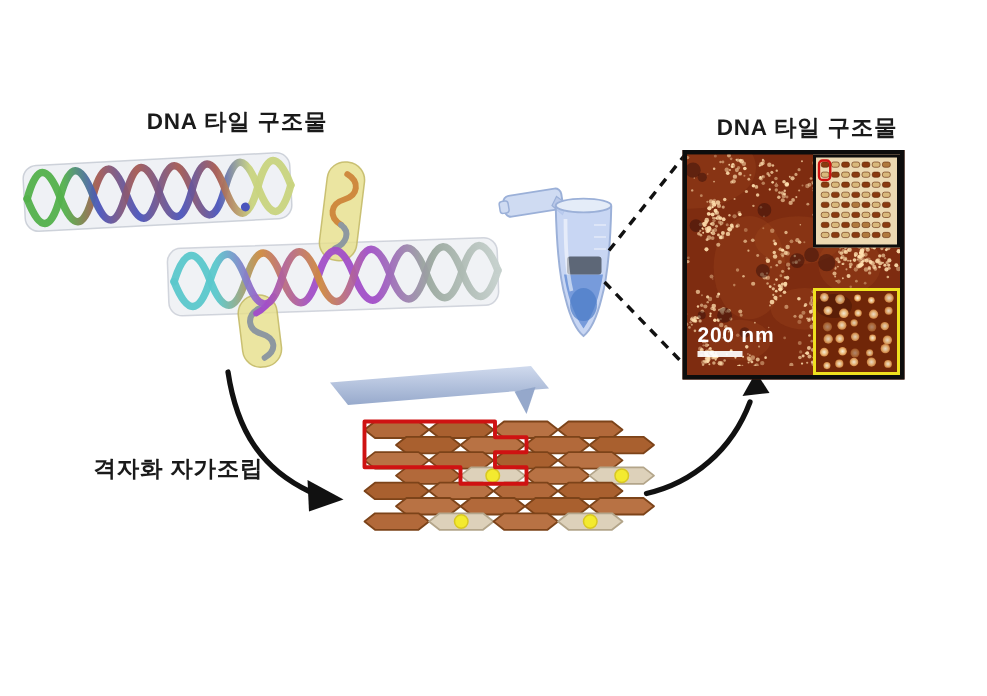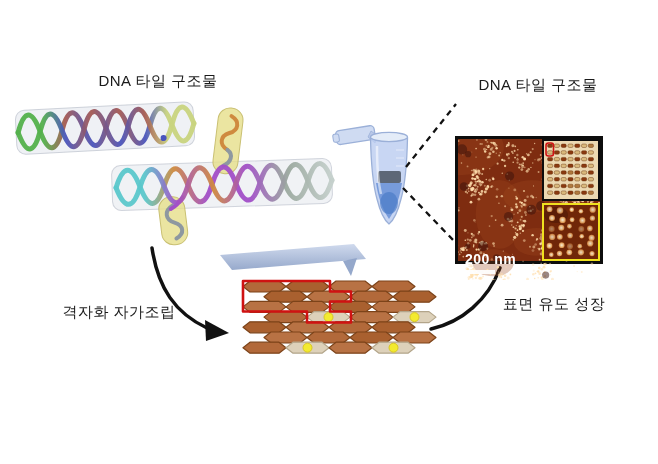--- a/index.html
+++ b/index.html
@@ -3,28 +3,28 @@
 <meta charset="utf-8">
 <style>
   html,body{margin:0;padding:0;background:#ffffff;}
   .stage{
     position:relative;width:658px;height:464px;overflow:hidden;
     background:#ffffff;
     font-family:"Liberation Sans","DejaVu Sans",sans-serif;
   }
   .art{position:absolute;left:0;top:0;width:658px;height:464px;}
   .klabel{
-    position:absolute;color:#1a1a1a;font-size:15px;font-weight:400;
+    position:absolute;color:#1a1a1a;font-size:15px;font-weight:700;
     letter-spacing:0.5px;text-align:center;white-space:nowrap;
   }
   
   .afm-panel{
-    position:absolute;left:455px;top:100px;width:148px;height:128px;
+    position:absolute;left:455px;top:100px;width:148px;height:153px;
     box-sizing:border-box;border:3px solid #0d0d0d;
-    background:var(--afm-bg,#7e2c10);z-index:4;margin-top:36px;
+    background:var(--afm-bg,#7e2c10);z-index:4;
   }
   .afm-panel svg.afm-main{position:absolute;left:0;top:0;width:142px;height:141px;}
   .inset-top{
     position:absolute;top:0;right:0;width:58px;height:62px;
     box-sizing:border-box;border:2.5px solid #0d0d0d;
     background:var(--inset1-bg,#ecd9b2);z-index:6;
   }
   .inset-top svg{position:absolute;left:0;top:0;width:53px;height:57px;}
   .inset-bottom{
     position:absolute;bottom:0;right:0;width:58px;height:58px;
@@ -1087,14 +1087,13 @@
     </div>
     <div class="scalebar">
       <div class="txt">200 nm</div>
       <div class="bar"></div>
     </div>
   </div>
 
   <div class="klabel" style="left:88px;top:72px;width:140px;">DNA 타일 구조물</div>
   <div class="klabel" style="left:468px;top:76px;width:140px;z-index:8;">DNA 타일 구조물</div>
   <div class="klabel" style="left:58px;top:303px;width:122px;">격자화 자가조립</div>
-  <div class="klabel" style="left:498px;top:295px;width:112px;">표면 유도 성장</div>
 </div>
 
 </body></html>

